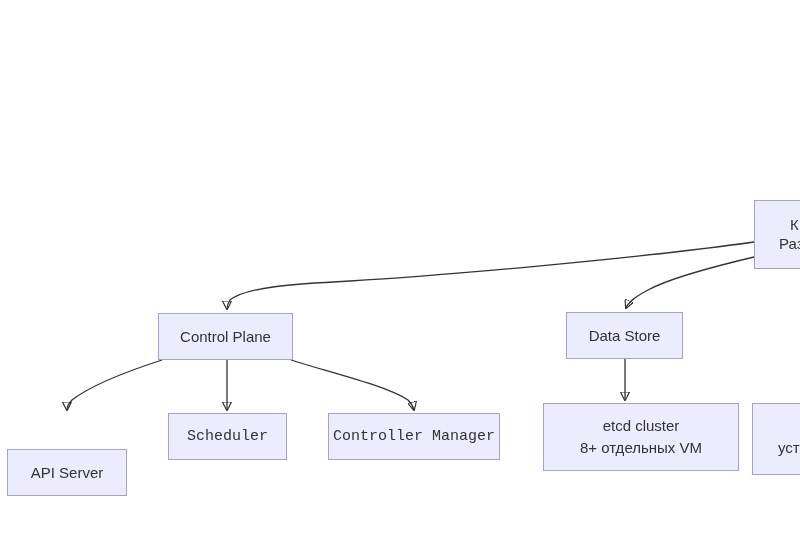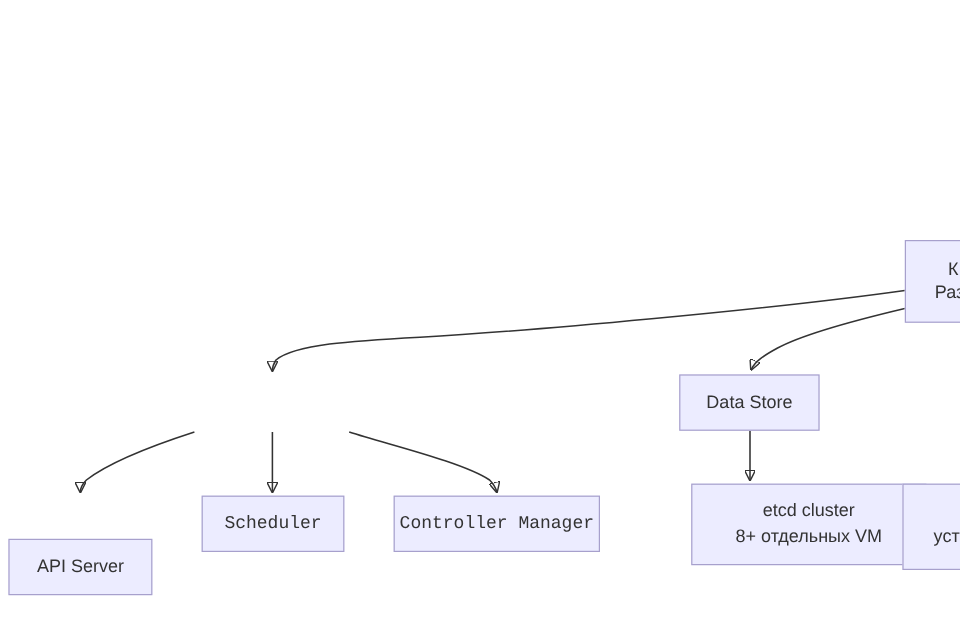--- a/index.html
+++ b/index.html
@@ -44,21 +44,21 @@
   }
   .node.partial span {
     position: absolute;
     line-height: 22px;
   }
   #n-control-plane      { left: 158px; top: 313px; width: 135px; height: 47px; }
   #n-data-store         { left: 566px; top: 312px; width: 117px; height: 47px; }
   #n-api-server         { left: 7px;   top: 413px; width: 120px; height: 47px; margin-top: 36px; }
   #n-scheduler          { left: 168px; top: 413px; width: 119px; height: 47px; font-family: Liberation Mono, monospace; }
   #n-controller-manager { left: 328px; top: 413px; width: 172px; height: 47px; font-family: Liberation Mono, monospace; }
-  #n-etcd-cluster       { left: 543px; top: 403px; width: 196px; height: 68px; margin-left: 33px; }
+  #n-etcd-cluster       { left: 543px; top: 403px; width: 196px; height: 68px; }
   #n-root               { left: 754px; top: 200px; width: 160px; height: 69px; }
   #n-install            { left: 752px; top: 403px; width: 160px; height: 72px; }
   #n-root .l1    { left: 35px; top: 13px; }
   #n-root .l2    { left: 24px; top: 32px; }
   #n-install .l1 { left: 25px; top: 33px; }
 </style>
 </head>
 <body>
 
 <div class="canvas">
@@ -70,20 +70,23 @@
       </marker>
     </defs>
     <path d="M754,242 C640,258 440,276 350,281 C293,284 246,287 230,300 C228,303 227,305 227,309" marker-end="url(#arrowhead)"></path>
     <path d="M754,257 C716,266 668,279 648,290 C637,296 629,301 626,308" marker-end="url(#arrowhead)"></path>
     <path d="M162,360 C128,371 90,386 72,400 C69,403 67,406 67,410" marker-end="url(#arrowhead)"></path>
     <path d="M227,360 L227,410" marker-end="url(#arrowhead)"></path>
     <path d="M291,360 C325,371 385,385 408,400 C411,403 413,406 414,410" marker-end="url(#arrowhead)"></path>
     <path d="M625,359 L625,400" marker-end="url(#arrowhead)"></path>
   </svg>
 
+  <div class="node" id="n-control-plane">
+    <span>Control Plane</span>
+  </div>
 
   <div class="node" id="n-data-store">
     <span>Data Store</span>
   </div>
 
   <div class="node" id="n-api-server">
     <span>API Server</span>
   </div>
 
   <div class="node" id="n-scheduler">

